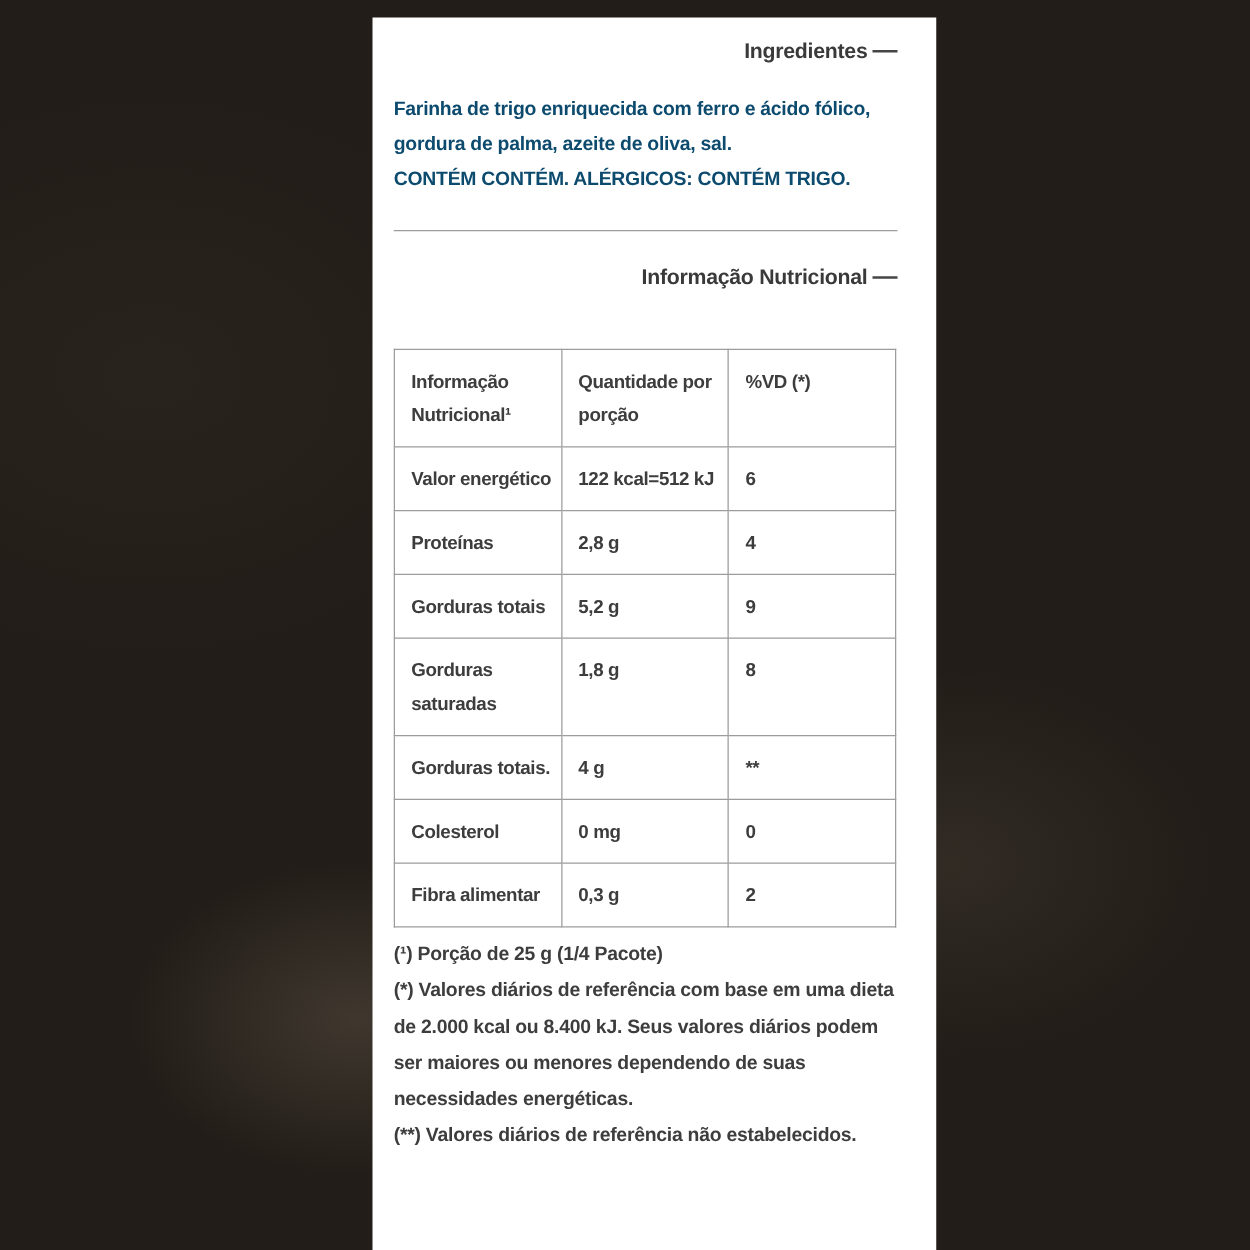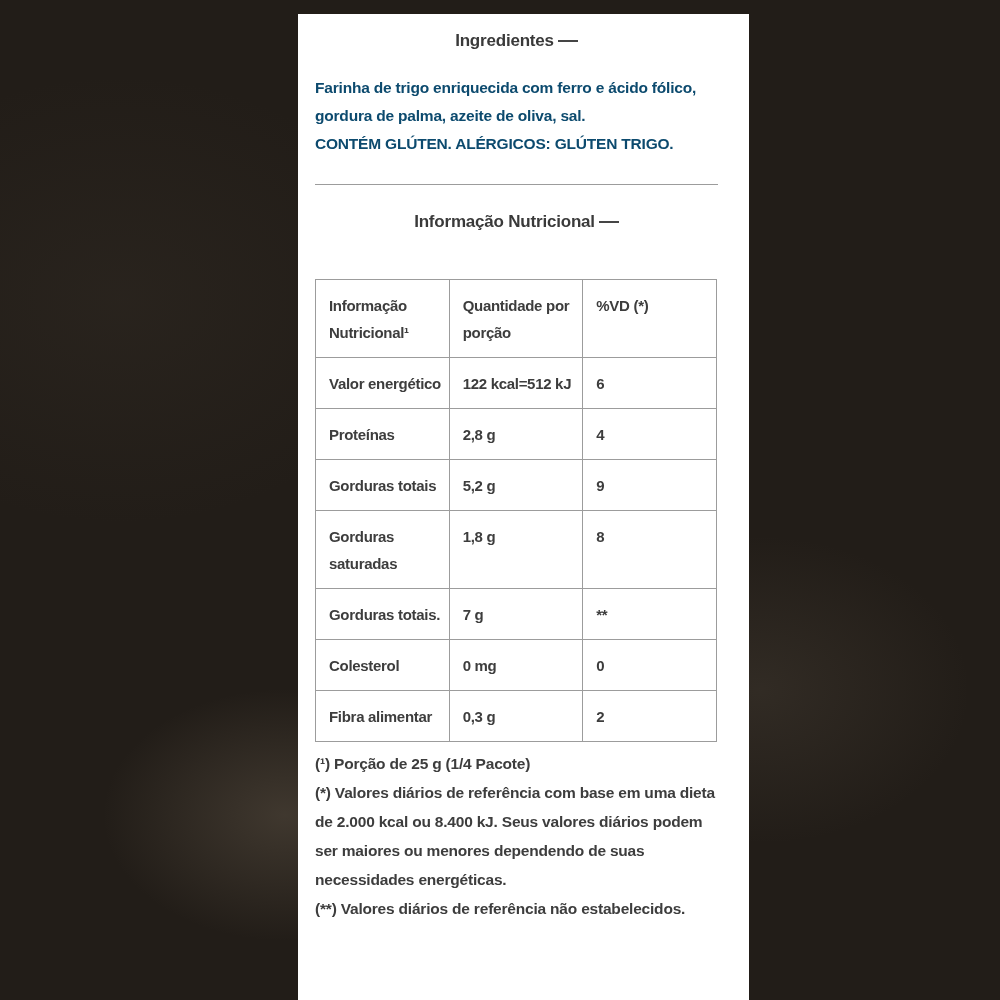--- a/index.html
+++ b/index.html
@@ -18,21 +18,21 @@
     position: absolute;
     left: 298px; top: 14px;
     width: 451px; height: 986px;
     background: #ffffff;
     padding: 15px 31px 18px 17px;
     color: #3d3d3d;
   }
 
   .section-header {
     display: flex;
-    justify-content: center;
+    justify-content: flex-end;
     align-items: center;
     height: 24px;
   }
   .section-title {
     font-size: 17px;
     font-weight: 700;
     letter-spacing: -0.2px;
     color: #3a3a3a;
   }
   .collapse-btn {
@@ -103,21 +103,21 @@
 
   <div class="section-header">
     <span class="section-title">Ingredientes</span>
     <button class="collapse-btn">
       <span class="minus-bar"></span>
     </button>
   </div>
 
   <div class="ingredients-body">
     <div>Farinha de trigo enriquecida com ferro e ácido fólico, gordura de palma, azeite de oliva, sal.</div>
-    <div>CONTÉM GLÚTEN. ALÉRGICOS: GLÚTEN TRIGO.</div>
+    <div>CONTÉM CONTÉM. ALÉRGICOS: CONTÉM TRIGO.</div>
   </div>
 
   <hr class="divider">
 
   <div class="section-header nutrition-header">
     <span class="section-title">Informação Nutricional</span>
     <button class="collapse-btn">
       <span class="minus-bar"></span>
     </button>
   </div>
@@ -146,21 +146,21 @@
         <td>5,2 g</td>
         <td>9</td>
       </tr>
       <tr>
         <td>Gorduras saturadas</td>
         <td>1,8 g</td>
         <td>8</td>
       </tr>
       <tr>
         <td>Gorduras totais.</td>
-        <td>7 g</td>
+        <td>4 g</td>
         <td>**</td>
       </tr>
       <tr>
         <td>Colesterol</td>
         <td>0 mg</td>
         <td>0</td>
       </tr>
       <tr>
         <td>Fibra alimentar</td>
         <td>0,3 g</td>

